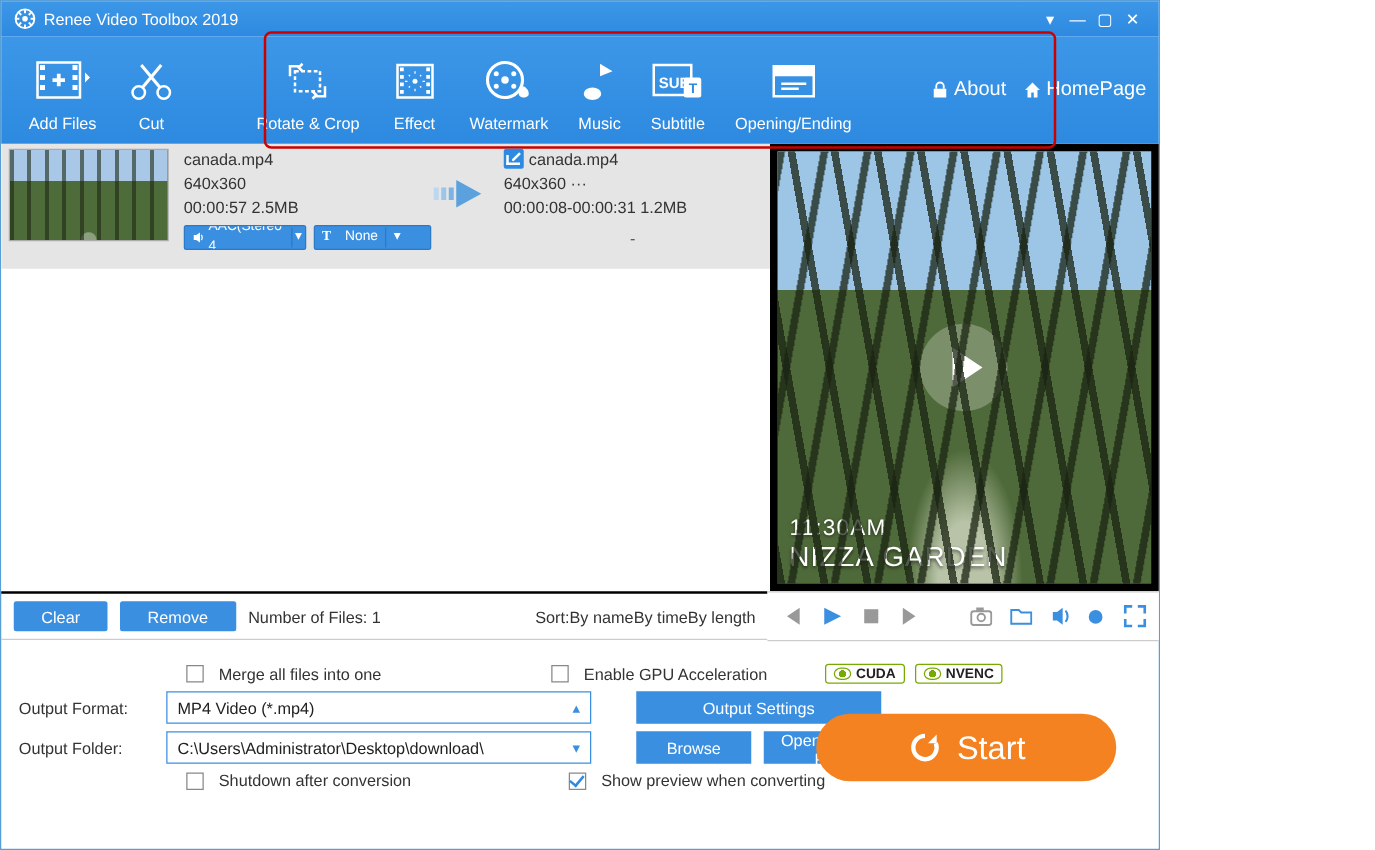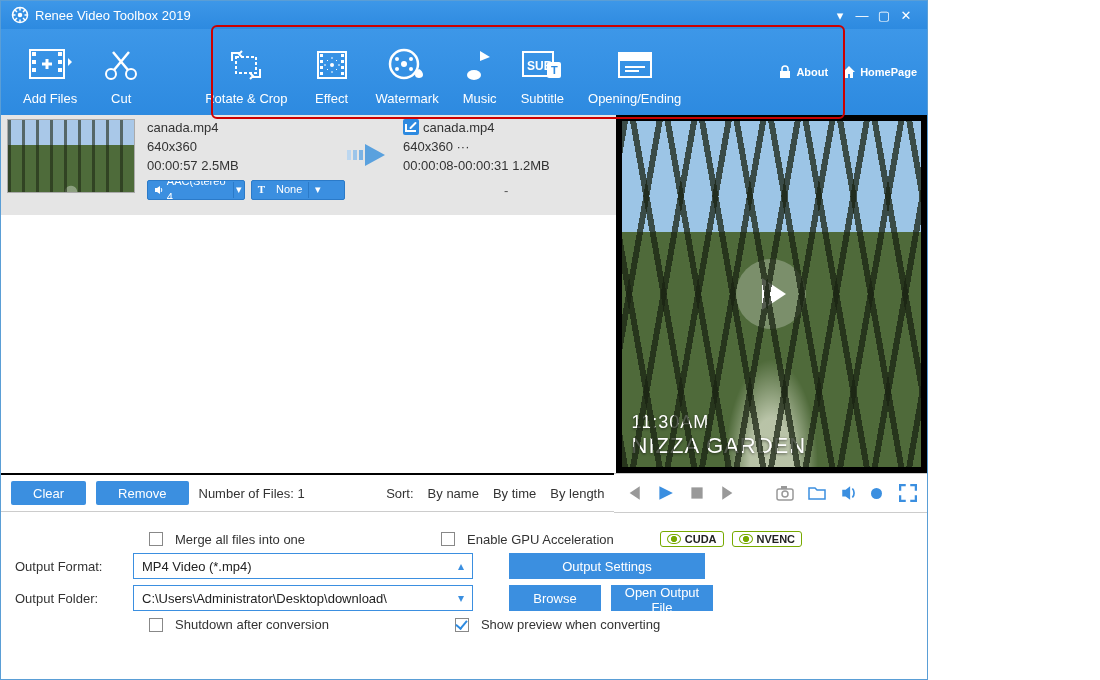--- a/index.html
+++ b/index.html
@@ -11,21 +11,21 @@
 .titlebar .spacer { flex:1; }
 .titlebar .winbtn { width:22px; text-align:center; cursor:pointer; }
 
 
 .toolbar { height:86px; background:linear-gradient(#3d97e8,#2d8ae0); display:flex; align-items:center; color:#fff; padding:0 10px; position:relative; }
 .tool { display:flex; flex-direction:column; align-items:center; justify-content:center; padding:4px 12px 0; cursor:pointer; font-size:13px; }
 .tool .ticon { height:44px; display:flex; align-items:center; justify-content:center; }
 .tool .tlabel { margin-top:4px; }
 .tool-group { display:flex; }
 .highlight-box { position:absolute; border:2px solid #c00; border-radius:6px; top:-4px; left:210px; width:634px; height:94px; pointer-events:none; }
-.right-links { margin-left:auto; display:flex; gap:14px; font-size:11px;font-weight:bold; }
+.right-links { margin-left:auto; display:flex; gap:14px; font-size:16px; }
 .right-links .link { display:flex; align-items:center; gap:4px; cursor:pointer; }
 
 
 .middle { display:flex; height:358px; }
 .filelist { width:730px; background:#fff; overflow:auto; }
 .row { display:flex; align-items:flex-start; background:#e5e5e5; padding:4px 6px; height:100px; }
 .thumb { width:128px; height:74px; background:linear-gradient(#6b7a4e,#3e4a2e); border:1px solid #aaa; position:relative; overflow:hidden; }
 .thumb::before{content:"";position:absolute;inset:0;background:
  radial-gradient(circle at 50% 100%,rgba(255,255,255,.35)0 6%,transparent 7%),
  linear-gradient(#a9c8e8 0 35%,#4e6b3a 35% 100%);}
@@ -60,21 +60,21 @@
 .pv-ctrl{height:40px;background:#fff;display:flex;align-items:center;gap:14px;padding:0 10px;}
 .pv-ctrl .ic{width:18px;height:18px;cursor:pointer;display:flex;align-items:center;justify-content:center;}
 .pv-ctrl svg{fill:#3b8fe0;}
 .pv-ctrl .grey svg{fill:#999;}
 .volslider{flex:1;height:3px;background:#f58220;position:relative;margin:0 6px;}
 .volslider::after{content:"";position:absolute;right:-3px;top:-4px;width:11px;height:11px;border-radius:50%;background:#3b8fe0;}
 
 
 .listfoot{height:36px;border-top:2px solid #000000;border-bottom:1px solid #ccc;display:flex;align-items:center;padding:18px 10px;font-size:13px;color:#333;}
 .btn{background:#3b8fe0;color:#fff;border:none;height:24px;padding:0 22px;font-size:13px;border-radius:2px;cursor:pointer;margin-right:10px;}
-.sort{margin-left:auto;display:flex;gap:14px;}
+.sort{margin-left:auto;display:flex;gap:0;}
 
 
 .settings{padding:12px 14px 10px;font-size:13px;color:#333;}
 .srow{display:flex;align-items:center;margin:6px 0;gap:8px;}
 .chk{width:14px;height:14px;border:1px solid #888;display:inline-block;vertical-align:-2px;margin-right:4px;position:relative;}
 .chk.checked::after{content:"";position:absolute;left:2px;top:-1px;width:5px;height:9px;border-right:2px solid #2d8ae0;border-bottom:2px solid #2d8ae0;transform:rotate(40deg);}
 .badge{border:1px solid #6a6;border-radius:3px;padding:1px 6px;font-size:11px;font-weight:bold;display:inline-flex;align-items:center;gap:4px;}
 .badge.cuda{border-color:#7a0;color:#222;}
 .badge.nv{border-color:#7a0;color:#222;}
 .nv-eye{width:14px;height:10px;background:radial-gradient(circle,#7a0 40%,transparent 42%);border:1px solid #7a0;border-radius:50%/60%;}
@@ -387,14 +387,21 @@
   <div class="srow">
     <div style="width:126px"></div>
     <span class="chk"></span>
     <span>Shutdown after conversion</span>
     <div style="width:110px"></div>
     <span class="chk checked"></span>
     <span>Show preview when converting</span>
   </div>
 </div>
 
+<button class="startbtn">
+  <svg width="28" height="28" viewBox="0 0 24 24">
+        <path d="M12 4a8 8 0 107.4 5" fill="none" stroke="#fff" stroke-width="3"></path>
+        <path d="M20 3v6h-6z"></path>
+      </svg>
+  <span>Start</span>
+</button>
 
 </div>
 
 </body></html>

